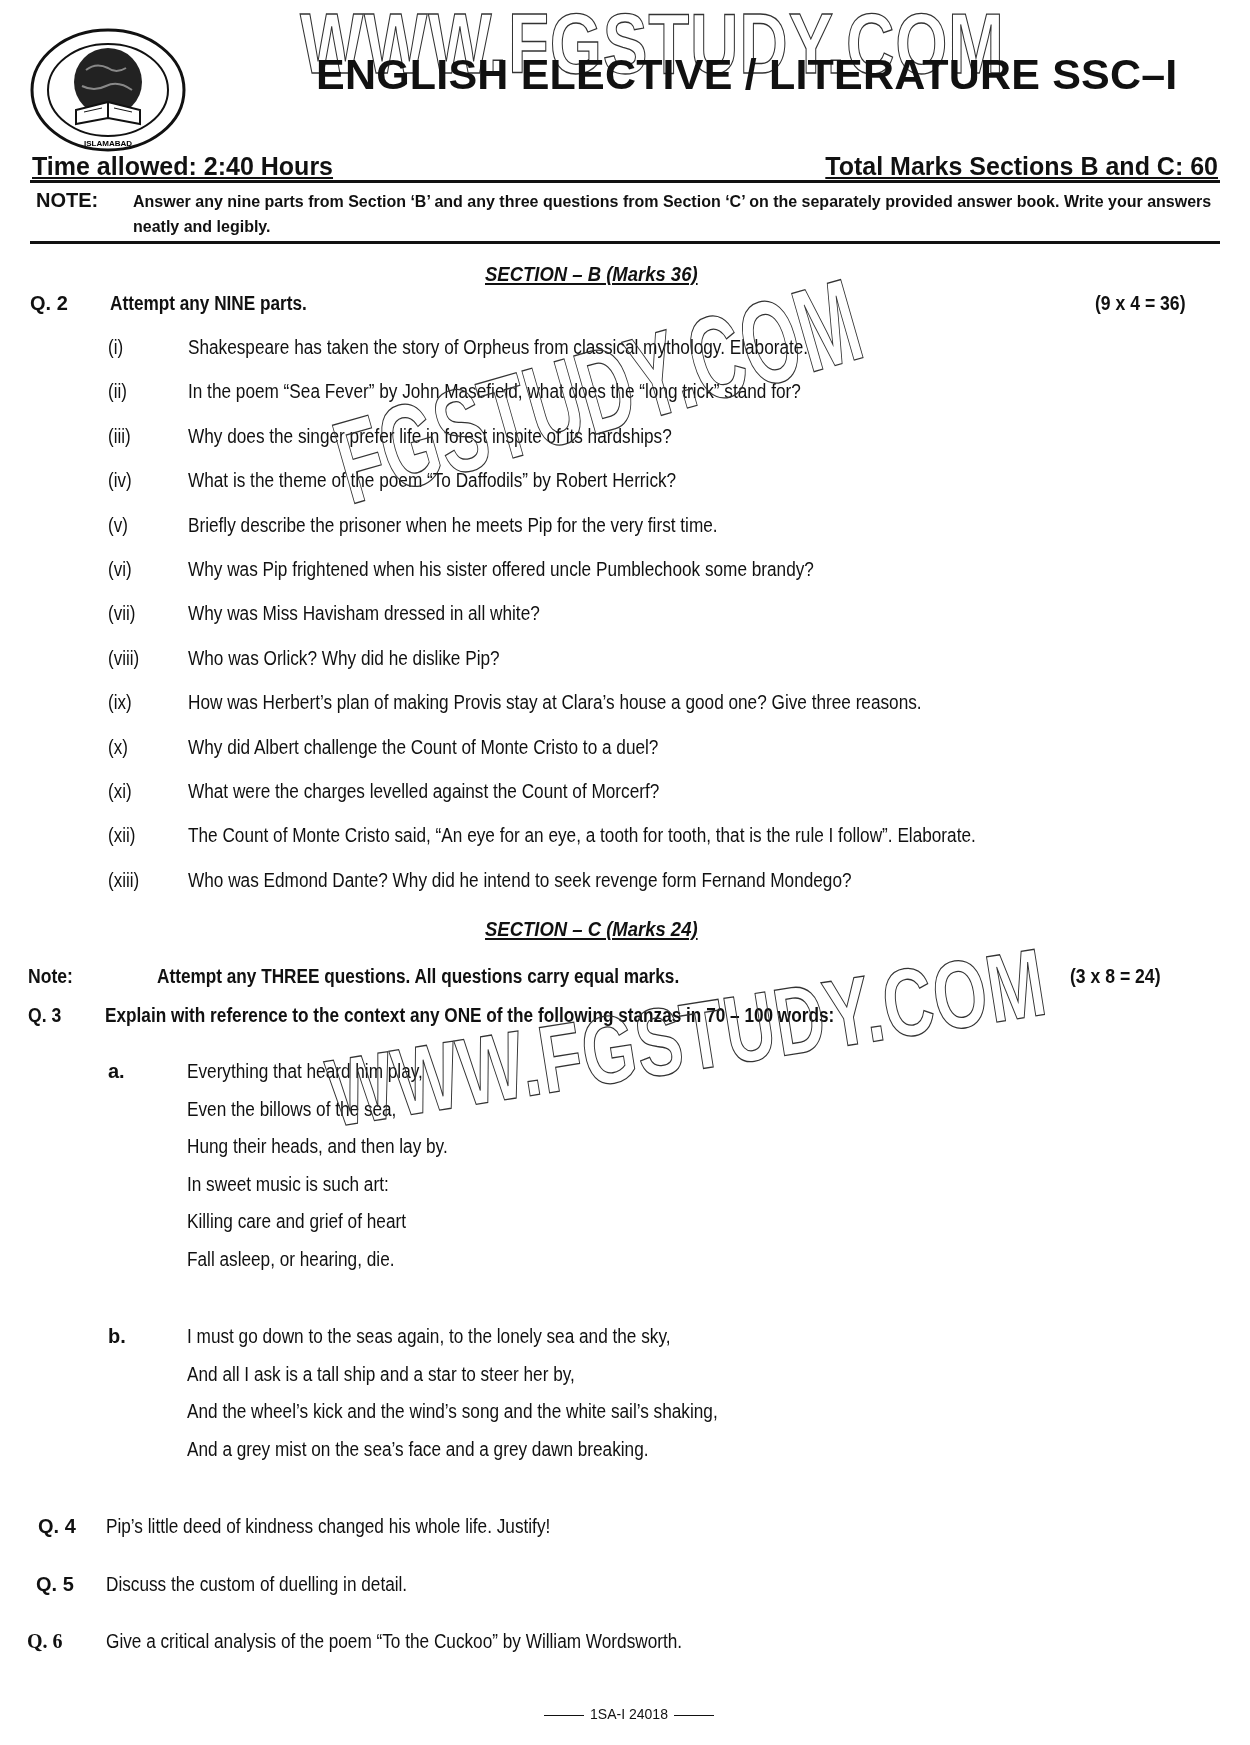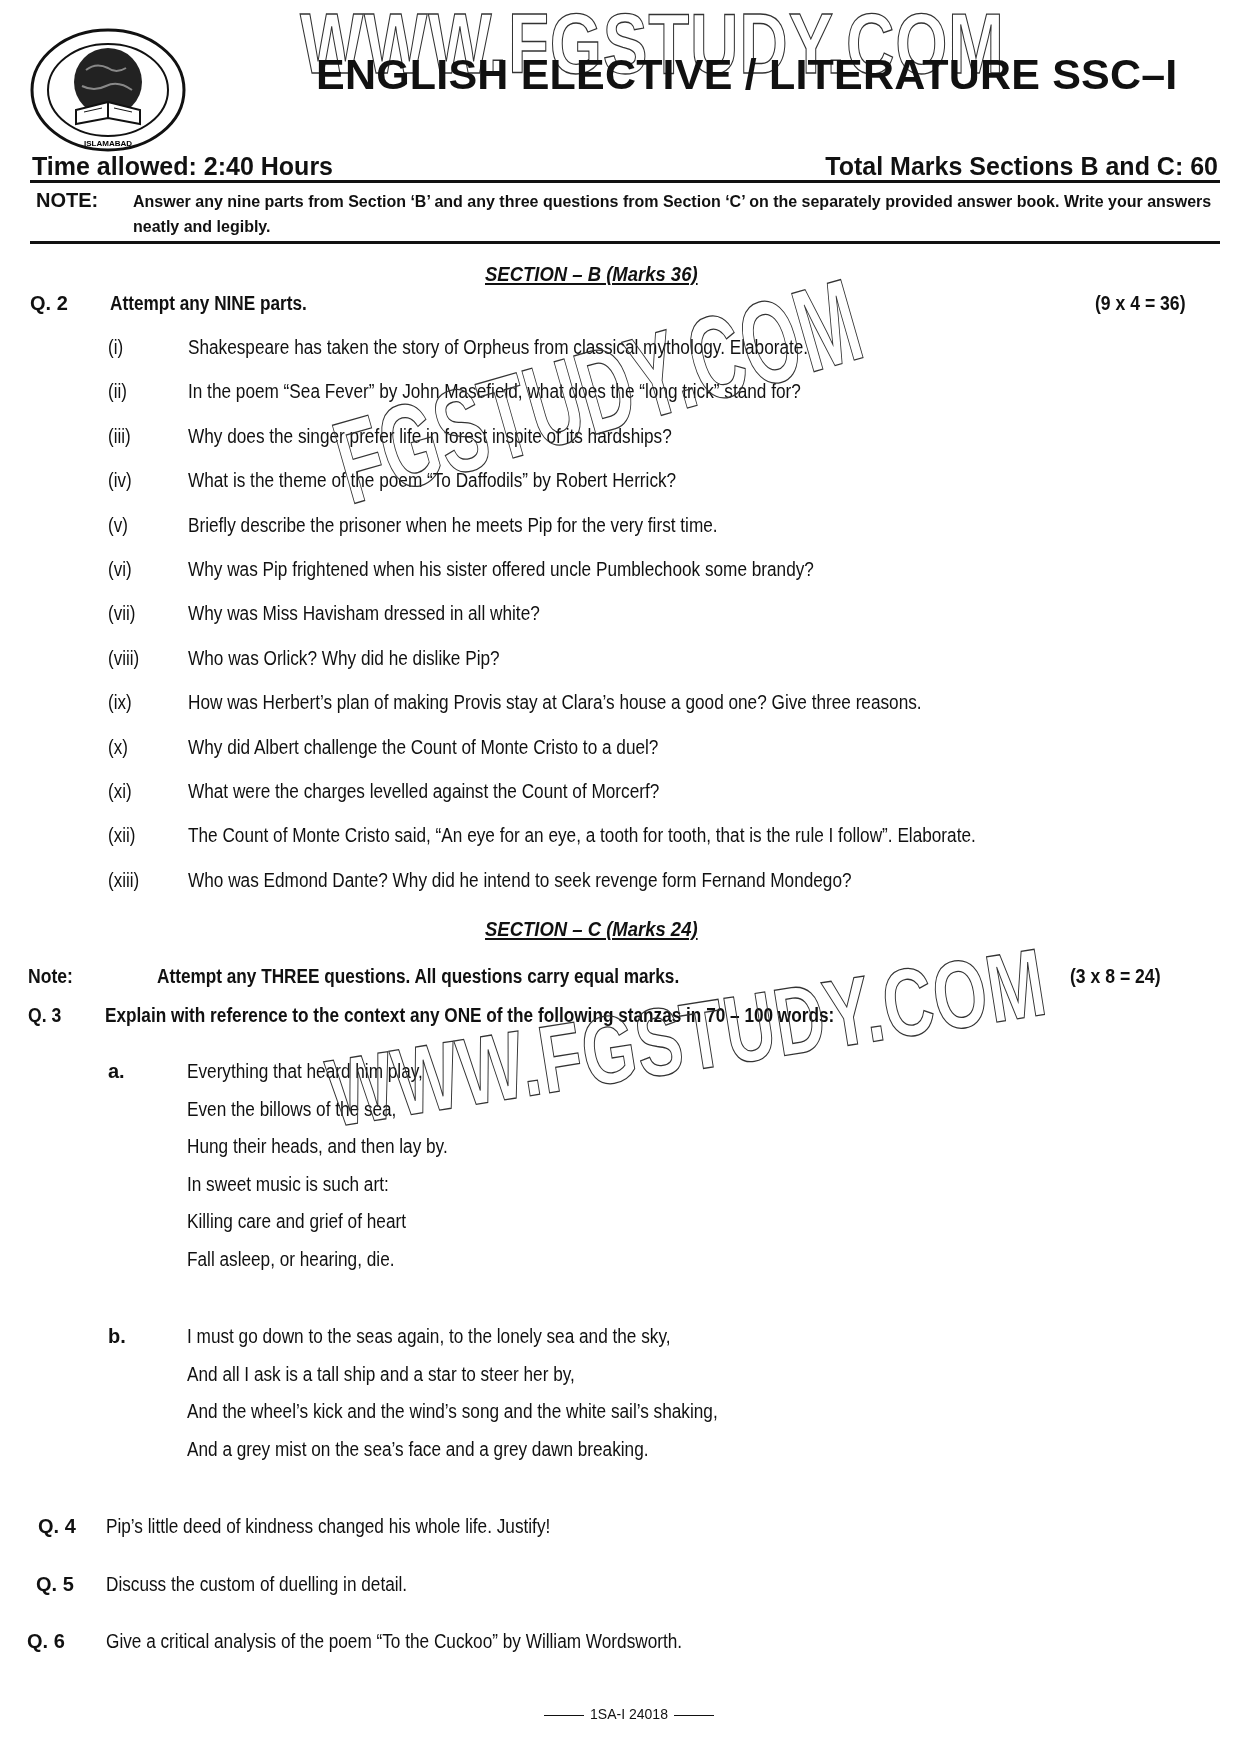--- a/index.html
+++ b/index.html
@@ -20,21 +20,21 @@
     .wm-mid { left: 320px; top: 400px; font-size: 118px; transform: rotate(-16deg) scaleX(0.62); }
     .wm-bot { left: 320px; top: 1040px; font-size: 96px; transform: rotate(-9deg) scaleX(0.72); }
 
     .title {
       left: 316px; top: 50px; font-size: 43px; font-weight: bold; white-space: nowrap;
       letter-spacing: 0.2px;
     }
     .hdr-row { top: 152px; font-size: 25px; font-weight: bold; white-space: nowrap; }
     .time-allowed { left: 32px; width: 330px; }
     .total-marks { right: 32px; margin-left: 27px; }
-    .u { text-underline-offset: 2px; }
+    .u { text-decoration: underline; text-underline-offset: 2px; }
     .hline { left: 30px; right: 30px; height: 3px; background: #111; }
     .note-label { left: 36px; top: 189px; font-size: 20px; font-weight: bold; }
     .note-text { left: 133px; top: 189px; width: 1090px; font-size: 16px; font-weight: bold; line-height: 25px; }
 
     .section-head {
       font-size: 21px; font-weight: bold; font-style: italic; text-decoration: underline;
       white-space: nowrap; transform: scaleX(0.88); transform-origin: left top;
     }
     .qlabel { font-size: 20px; font-weight: bold; white-space: nowrap; }
     .qtext-b { font-size: 20px; font-weight: bold; white-space: nowrap; transform: scaleX(0.86); transform-origin: left top; }
@@ -171,21 +171,21 @@
   <div class="stanza-line" style="left:187px; top:1363px;">And all I ask is a tall ship and a star to steer her by,</div>
   <div class="stanza-line" style="left:187px; top:1400px;">And the wheel’s kick and the wind’s song and the white sail’s shaking,</div>
   <div class="stanza-line" style="left:187px; top:1438px;">And a grey mist on the sea’s face and a grey dawn breaking.</div>
 </div>
 
 <div>
   <div class="abs q-short-label" style="left:38px; top:1515px;">Q.  4</div>
   <div class="abs q-short-text" style="left:106px; top:1515px;">Pip’s little deed of kindness changed his whole life. Justify!</div>
   <div class="abs q-short-label" style="left:36px; top:1573px;">Q.  5</div>
   <div class="abs q-short-text" style="left:106px; top:1573px;">Discuss the custom of duelling in detail.</div>
-  <div class="abs q-short-label" style="left:27px; top:1630px;">Q.  6</div>
+  <div class="abs q-short-label" style="left:27px; top:1630px;font-family:Liberation Serif, serif;">Q.  6</div>
   <div class="abs q-short-text" style="left:106px; top:1630px;">Give a critical analysis of the poem “To the Cuckoo” by William Wordsworth.</div>
 </div>
 
 <div class="abs footer">
   <span class="dash"></span>
   <span>1SA-I 24018</span>
   <span class="dash"></span>
 </div>
 
 </body></html>

